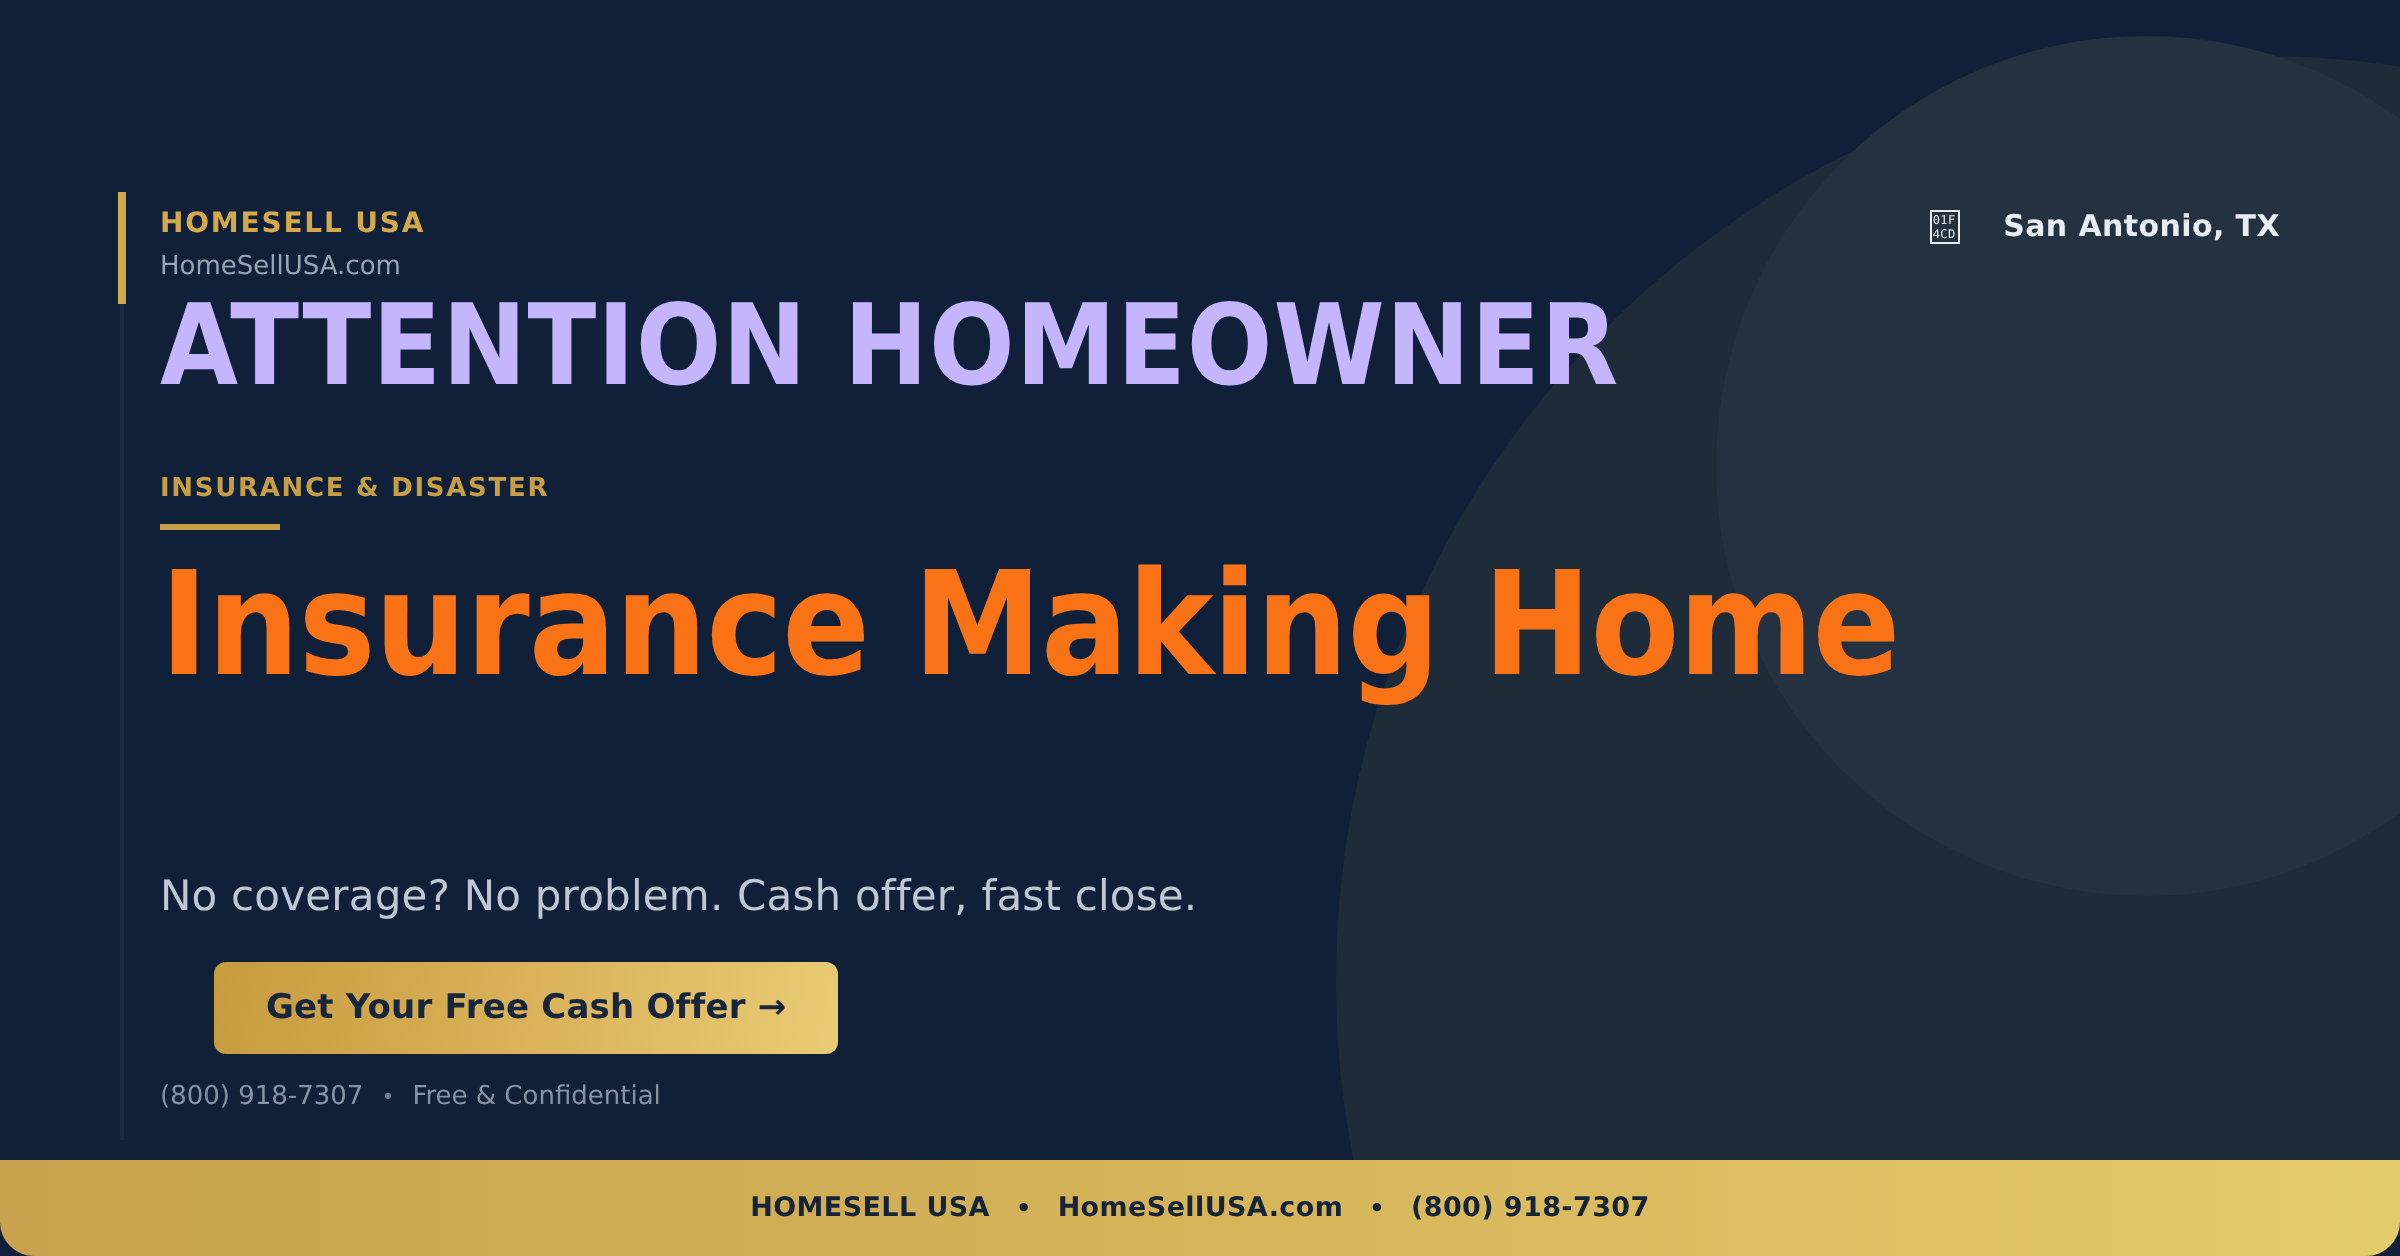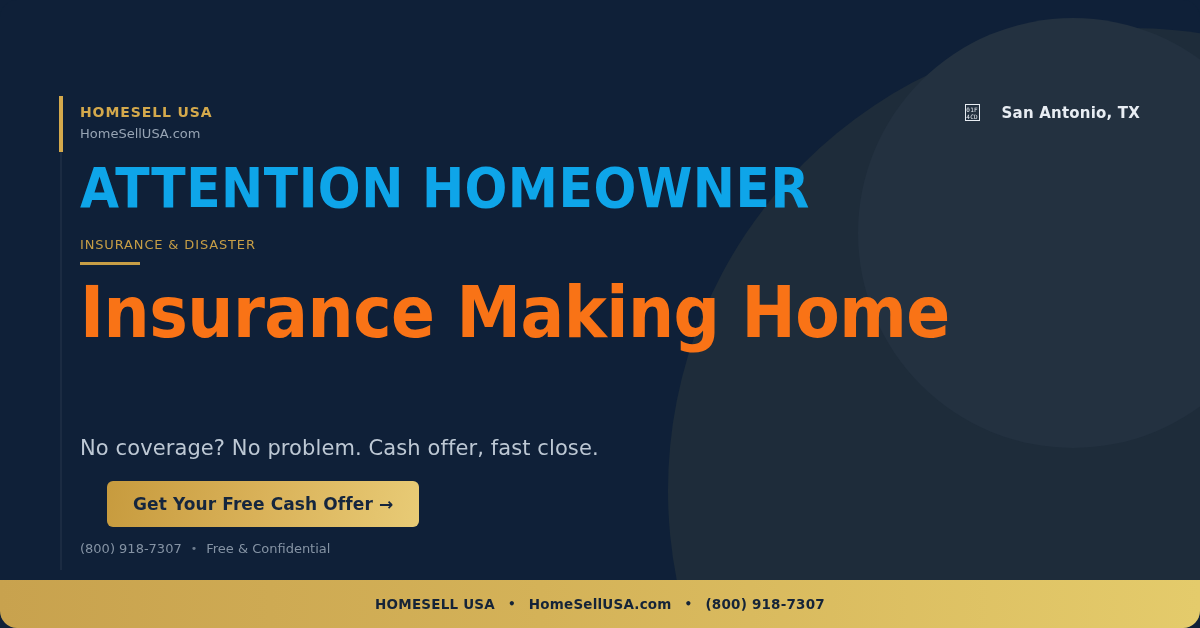--- a/index.html
+++ b/index.html
@@ -94,21 +94,21 @@
     color: #97A4B4;
     line-height: 1.55;
     margin-top: 2px;
   }
 
   .location {
     position: absolute;
     right: 60px;
     top: 104px;
     display: flex;
-    align-items: flex-start;
+    align-items: flex-end;
     gap: 22px;
     font-size: 15px;
     font-weight: bold;
     color: #E8EDF3;
     letter-spacing: 0.2px;
   }
   .tofu-box {
     display: inline-block;
     width: 15px;
     height: 17px;
@@ -121,36 +121,36 @@
     letter-spacing: 0.2px;
     color: #E8EDF3;
     text-align: center;
     padding-top: 0.5px;
     white-space: pre;
   }
 
   .eyebrow-title {
     position: absolute;
     left: 80px;
-    top: 158px;
+    top: 144px;
     font-family: "DejaVu Sans Condensed", "DejaVu Sans", sans-serif;
     font-stretch: condensed;
     font-size: 56px;
     font-weight: bold;
-    color: #0ea5e9;
+    color: #c4b5fd;
     letter-spacing: 0.5px;
     line-height: 1.06;
   }
 
   .kicker {
     position: absolute;
     left: 80px;
     top: 237px;
     font-size: 13px;
-    font-weight: normal;
+    font-weight: bold;
     letter-spacing: 0.85px;
     color: #C79E46;
   }
   .kicker-rule {
     position: absolute;
     left: 80px;
     top: 262px;
     width: 60px;
     height: 3px;
     background: #C79E46;

